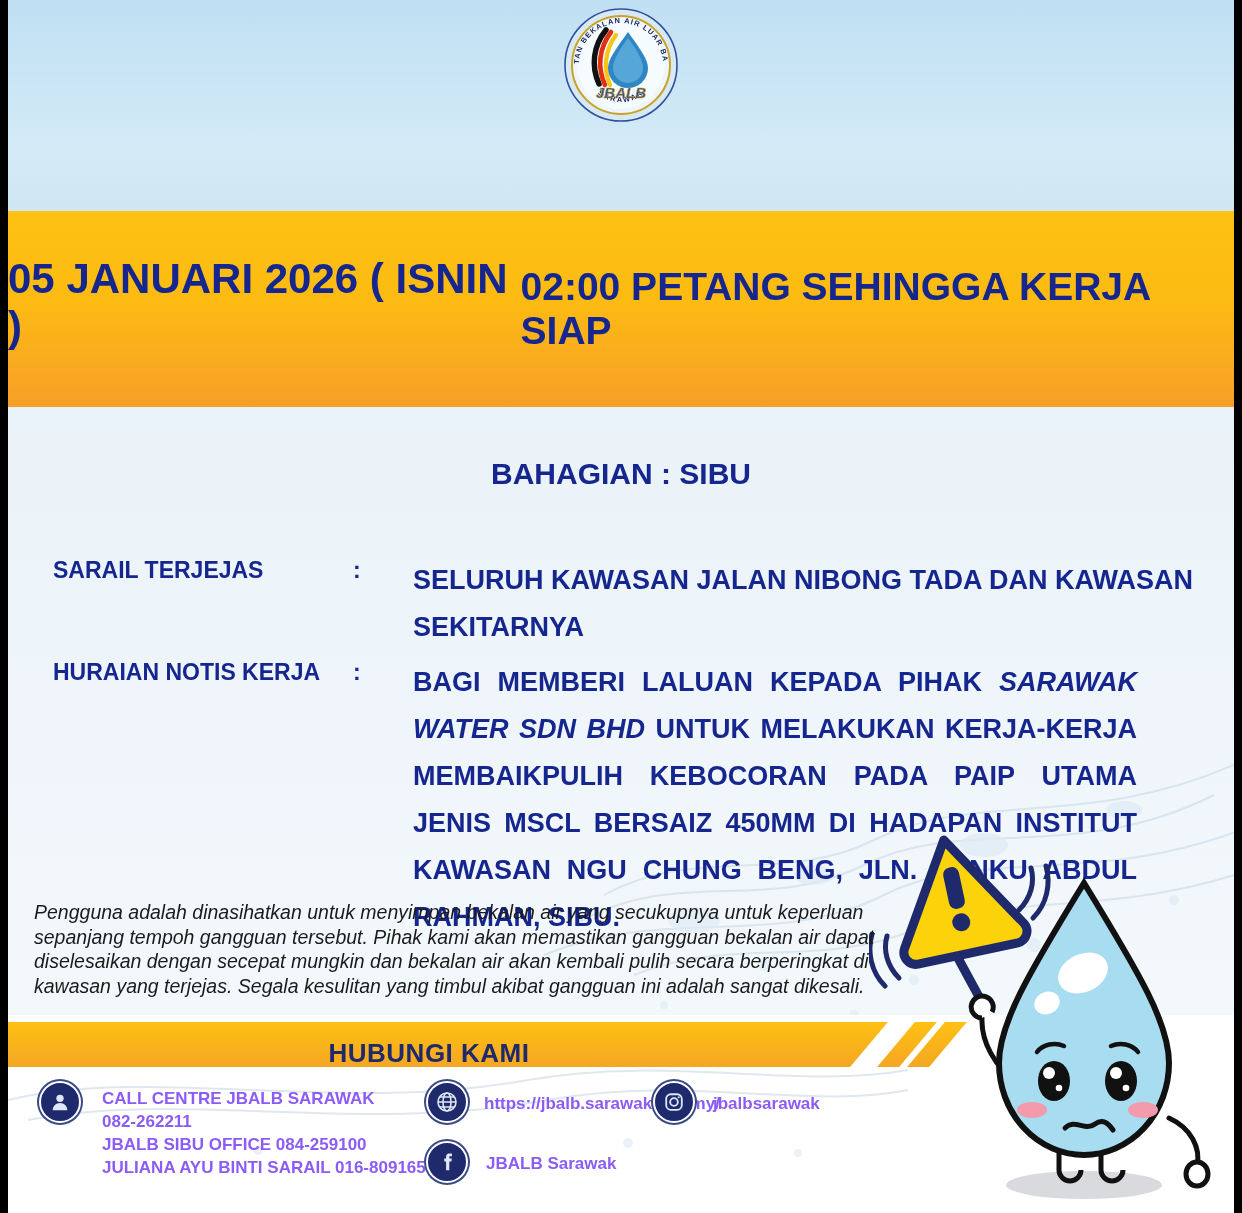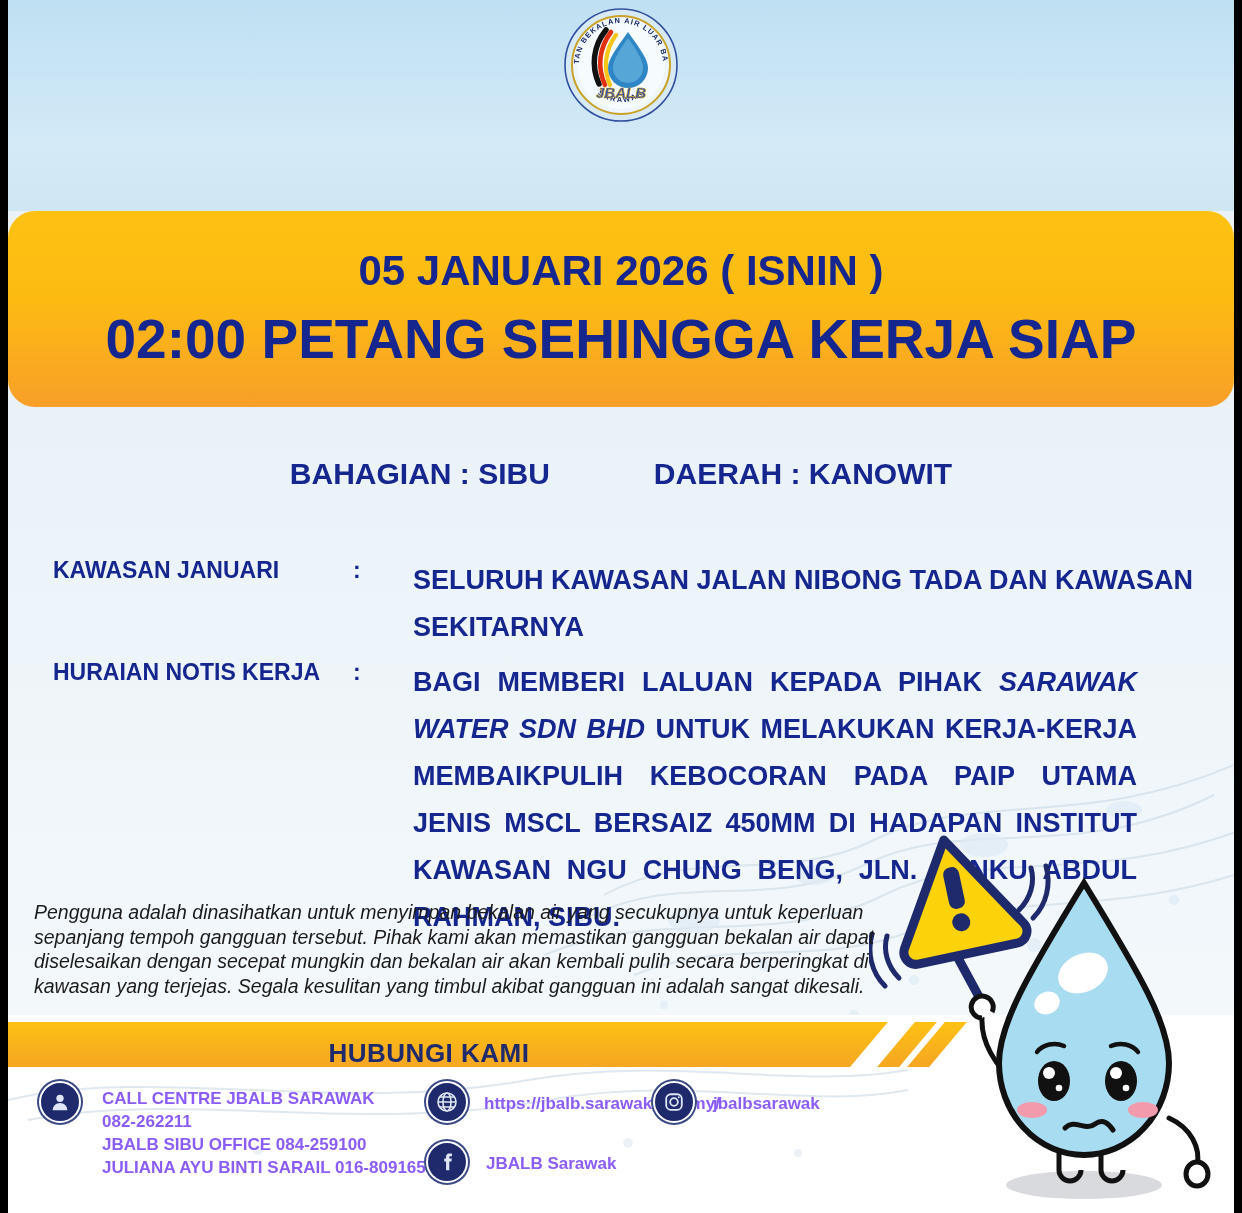--- a/index.html
+++ b/index.html
@@ -32,28 +32,28 @@
     text-align:center;
     font-size:45px; font-weight:bold; letter-spacing:-0.5px;
     color:#16268f;
     font-family:"Liberation Sans", sans-serif;
   }
 
   
   #dateband {
     position:absolute; left:0; top:211px; width:100%; height:196px;
     background:linear-gradient(180deg,#fec113 0%,#fdbb12 45%,#f79f29 100%);
-    display:flex; flex-direction:column;
-    align-items:center; justify-content:center;border-radius:27px;
+    display:flex; 
+    align-items:center; justify-content:center;
   }
   #dateband .l1, #dateband .l2 {
     color:#16268f; font-weight:bold; letter-spacing:0px;
   }
   #dateband .l1 { font-size:42px; margin-bottom:12px; }
-  #dateband .l2 { font-size:55px; }
+  #dateband .l2 { font-size:39px; }
 
   
   #bodyarea {
     position:absolute; left:0; top:407px; width:100%; height:608px;
     background:linear-gradient(180deg,#e9f2f8 0%,#eef5fa 40%,#f3f8fb 100%);
     overflow:hidden;
   }
   .watersplash {
     position:absolute; pointer-events:none; opacity:.55;
   }
@@ -197,25 +197,24 @@
         <circle cx="400" cy="265" r="5"></circle>
         <circle cx="520" cy="230" r="7"></circle>
         <circle cx="660" cy="185" r="5"></circle>
         <circle cx="150" cy="290" r="4"></circle>
         <circle cx="340" cy="300" r="5"></circle>
       </g>
     </svg>
 
     <div class="locrow">
       <span>BAHAGIAN : SIBU</span>
-      <span>DAERAH : KANOWIT</span>
     </div>
 
     <div class="field" id="f-kawasan">
-      <div class="lab">KAWASAN JANUARI</div>
+      <div class="lab">SARAIL TERJEJAS</div>
       <div class="colon">:</div>
       <div class="val" style="text-align:left;">SELURUH KAWASAN JALAN NIBONG TADA DAN KAWASAN SEKITARNYA</div>
     </div>
 
     <div class="field" id="f-huraian">
       <div class="lab">HURAIAN NOTIS KERJA</div>
       <div class="colon">:</div>
       <div class="val">
         <span>BAGI MEMBERI LALUAN KEPADA PIHAK </span><em>SARAWAK WATER SDN BHD</em><span> UNTUK MELAKUKAN KERJA-KERJA MEMBAIKPULIH KEBOCORAN PADA PAIP UTAMA JENIS MSCL BERSAIZ 450MM DI HADAPAN INSTITUT KAWASAN NGU CHUNG BENG, JLN. TUNKU ABDUL RAHMAN, SIBU.</span>
       </div>

